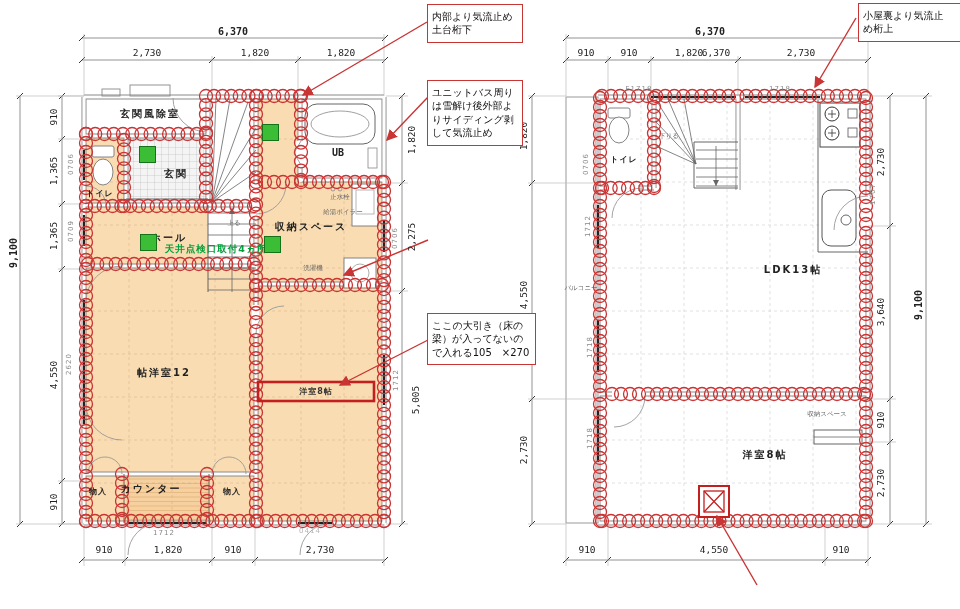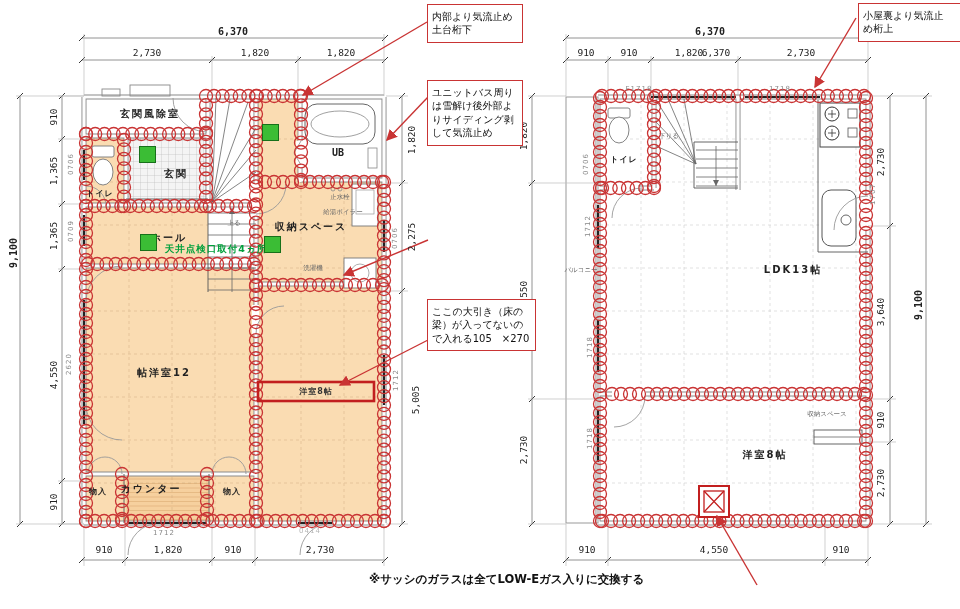--- a/index.html
+++ b/index.html
@@ -901,21 +901,21 @@
 <i class="lb cd r" style="left:71px;top:231px">0709</i>
 <i class="lb cd r" style="left:69px;top:364px">2620</i>
 <i class="lb cd r" style="left:395px;top:238px">0706</i>
 <i class="lb cd r" style="left:396px;top:380px">1712</i>
 <i class="lb cd" style="left:164px;top:533px">1712</i>
 <i class="lb cd cdl" style="left:310px;top:531px">0414</i>
 
 <i class="lb rs" style="left:624px;top:159px">トイレ</i>
 <i class="lb rm" style="left:793px;top:270px">LDK13帖</i>
 <i class="lb rm" style="left:765px;top:455px">洋室8帖</i>
-<i class="lb ti" style="left:581px;top:270px">バルコニー</i>
+<i class="lb ti" style="left:581px;top:288px">バルコニー</i>
 <i class="lb ti" style="left:827px;top:414px">収納スペース</i>
 <i class="lb ti" style="left:669px;top:136px">下りる</i>
 
 <i class="lb tt" style="left:710px;top:31px">6,370</i>
 <i class="lb" style="left:586px;top:53px">910</i>
 <i class="lb" style="left:629px;top:53px">910</i>
 <i class="lb" style="left:689px;top:53px">1,820</i>
 <i class="lb" style="left:716px;top:53px">6,370</i>
 <i class="lb" style="left:801px;top:53px">2,730</i>
 <i class="lb r" style="left:524px;top:136px">1,820</i>
@@ -941,20 +941,19 @@
 <div class="gsq" style="left:262px;top:124px"></div>
 <div class="gsq" style="left:140px;top:234px"></div>
 <div class="gsq" style="left:264px;top:236px"></div>
 
 <div class="callout" style="left:427px;top:4px;width:86px">内部より気流止め
 土台桁下</div>
 <div class="callout" style="left:427px;top:80px;width:86px">ユニットバス周り
 は雪解け後外部よ
 りサイディング剥
 して気流止め</div>
-<div class="callout" style="left:427px;top:299px;width:99px">ここの大引き（床の
+<div class="callout" style="left:427px;top:313px;width:99px">ここの大引き（床の
 梁）が入ってないの
 で入れる105　×270</div>
 <div class="callout" style="left:858px;top:3px;width:93px">小屋裏より気流止
 め桁上</div>
 
-<div class="note" style="left:369px;top:572px">※サッシのガラスは全てLOW-Eガス入りに交換する</div>
 </div>
 
 </body></html>

